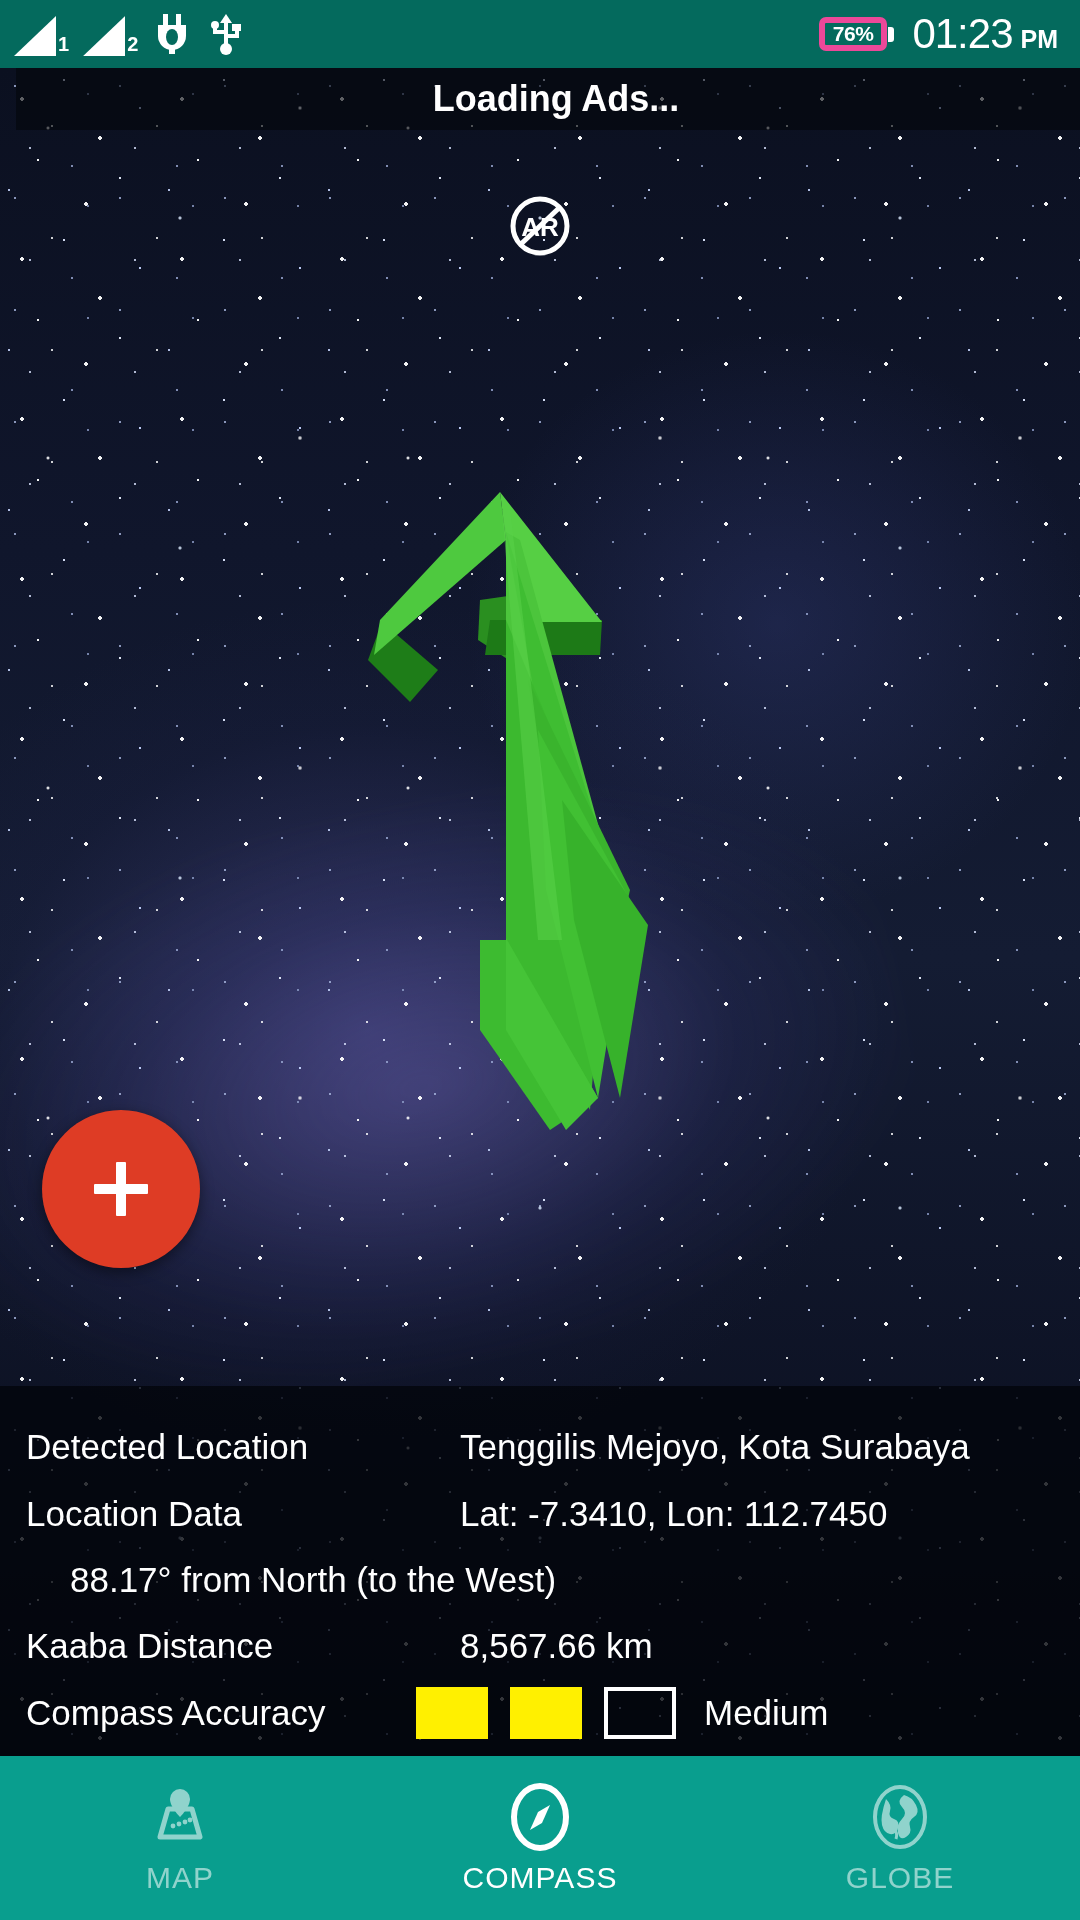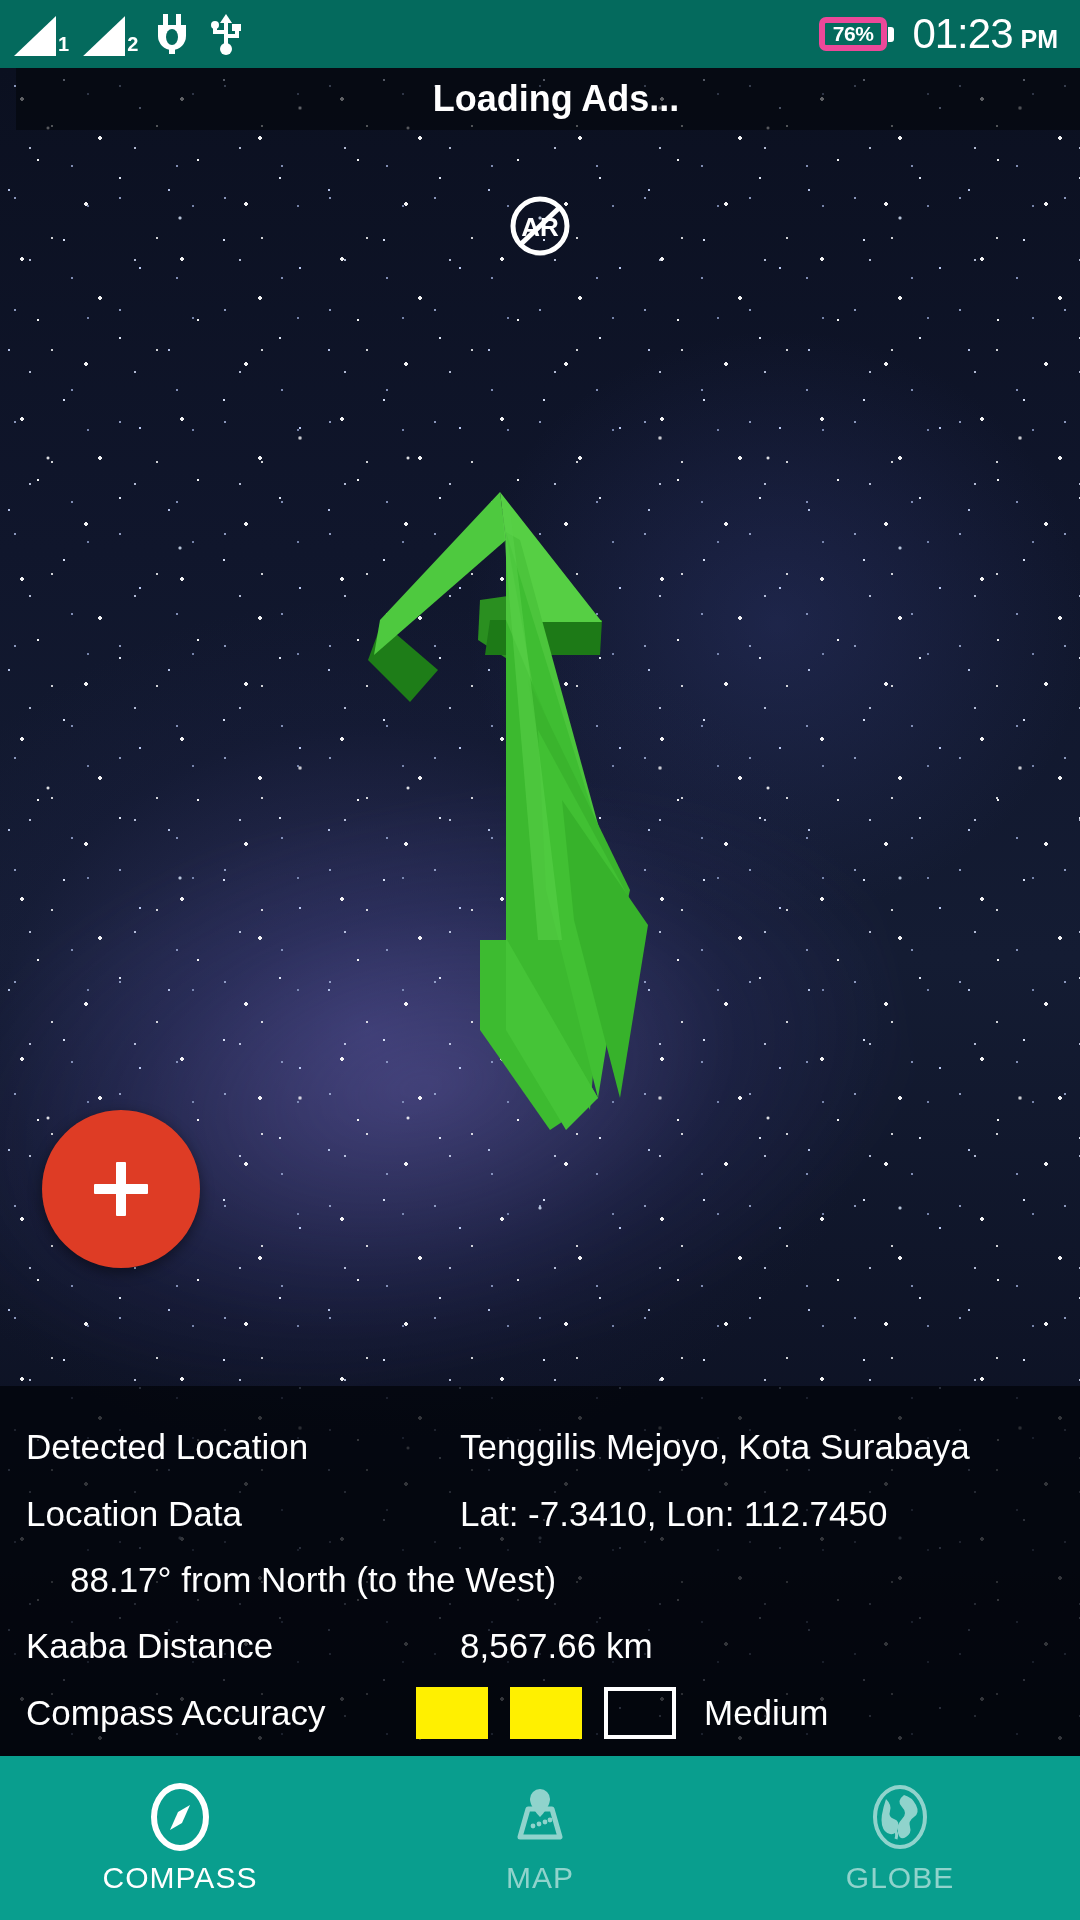--- a/index.html
+++ b/index.html
@@ -330,40 +330,40 @@
         <span class="acc-box filled"></span>
         <span class="acc-box"></span>
       </span>
       <span class="acc-label">Medium</span>
     </div>
 
   </div>
 
   <div class="navbar">
 
-    <div class="nav-item active">
-      <svg class="nav-icon" viewBox="0 0 72 72">
-        <ellipse cx="36" cy="36" rx="26" ry="31" fill="none" stroke="#ffffff" stroke-width="6"></ellipse>
-        <polygon points="46,24 38,42 26,49 34,31" fill="#ffffff"></polygon>
-      </svg>
-      <span class="nav-label">COMPASS</span>
-    </div>
-
     <div class="nav-item inactive">
       <svg class="nav-icon" viewBox="0 0 72 72">
         <path d="M16 56 L24 28 H48 L56 56 Z" fill="none" stroke="#ffffff" stroke-width="5" stroke-linejoin="round"></path>
         <path d="M36 8 a10 10 0 0 1 10 10 c0 8 -10 18 -10 18 s-10 -10 -10 -18 a10 10 0 0 1 10 -10 z" fill="#ffffff"></path>
         <circle cx="29" cy="45" r="2.4" fill="#ffffff"></circle>
         <circle cx="35" cy="43" r="2.4" fill="#ffffff"></circle>
         <circle cx="41" cy="41" r="2.4" fill="#ffffff"></circle>
         <circle cx="46" cy="39" r="2.4" fill="#ffffff"></circle>
       </svg>
       <span class="nav-label">MAP</span>
     </div>
 
+    <div class="nav-item active">
+      <svg class="nav-icon" viewBox="0 0 72 72">
+        <ellipse cx="36" cy="36" rx="26" ry="31" fill="none" stroke="#ffffff" stroke-width="6"></ellipse>
+        <polygon points="46,24 38,42 26,49 34,31" fill="#ffffff"></polygon>
+      </svg>
+      <span class="nav-label">COMPASS</span>
+    </div>
+
     <div class="nav-item inactive">
       <svg class="nav-icon" viewBox="0 0 72 72">
         <ellipse cx="36" cy="36" rx="25" ry="30" fill="none" stroke="#ffffff" stroke-width="4"></ellipse>
         <path d="M22 18 q6 6 4 12 q-2 6 4 8 q6 2 4 9 q-2 7 -8 6 q-6 -1 -8 -9 q-2 -8 4 -26 z" fill="#ffffff"></path>
         <path d="M40 14 q8 2 12 10 q4 8 -2 12 q-6 4 -4 10 q2 6 -4 10 q-6 4 -8 -4 q-2 -8 4 -14 q6 -6 0 -12 q-6 -6 2 -12 z" fill="#ffffff"></path>
         <path d="M30 48 q4 4 2 10" stroke="#ffffff" stroke-width="3" fill="none"></path>
       </svg>
       <span class="nav-label">GLOBE</span>
     </div>
 

